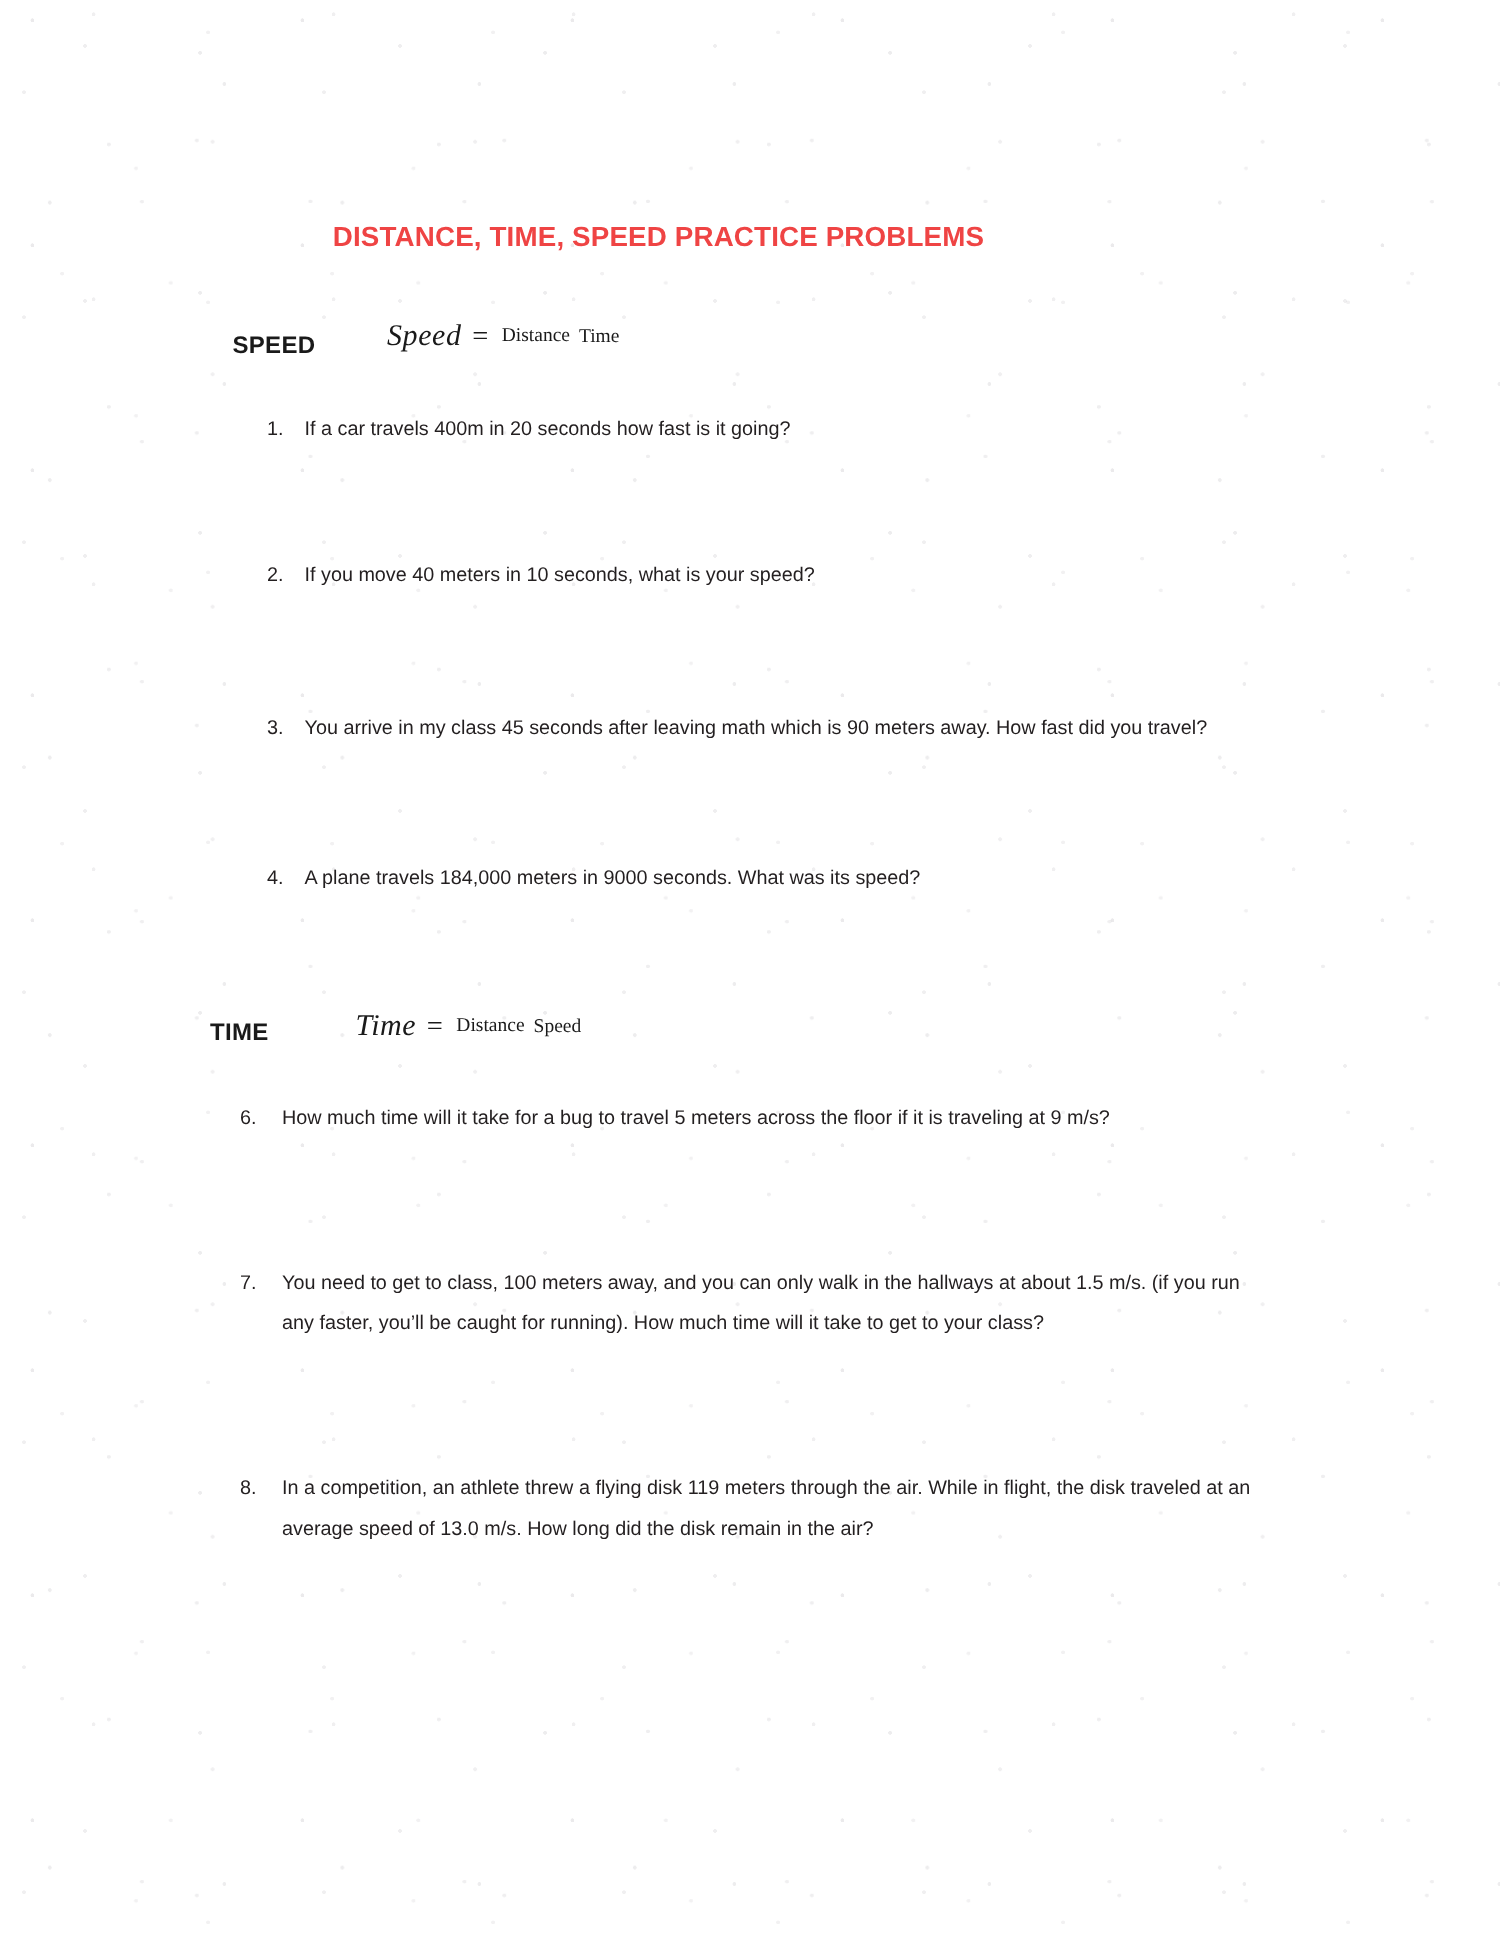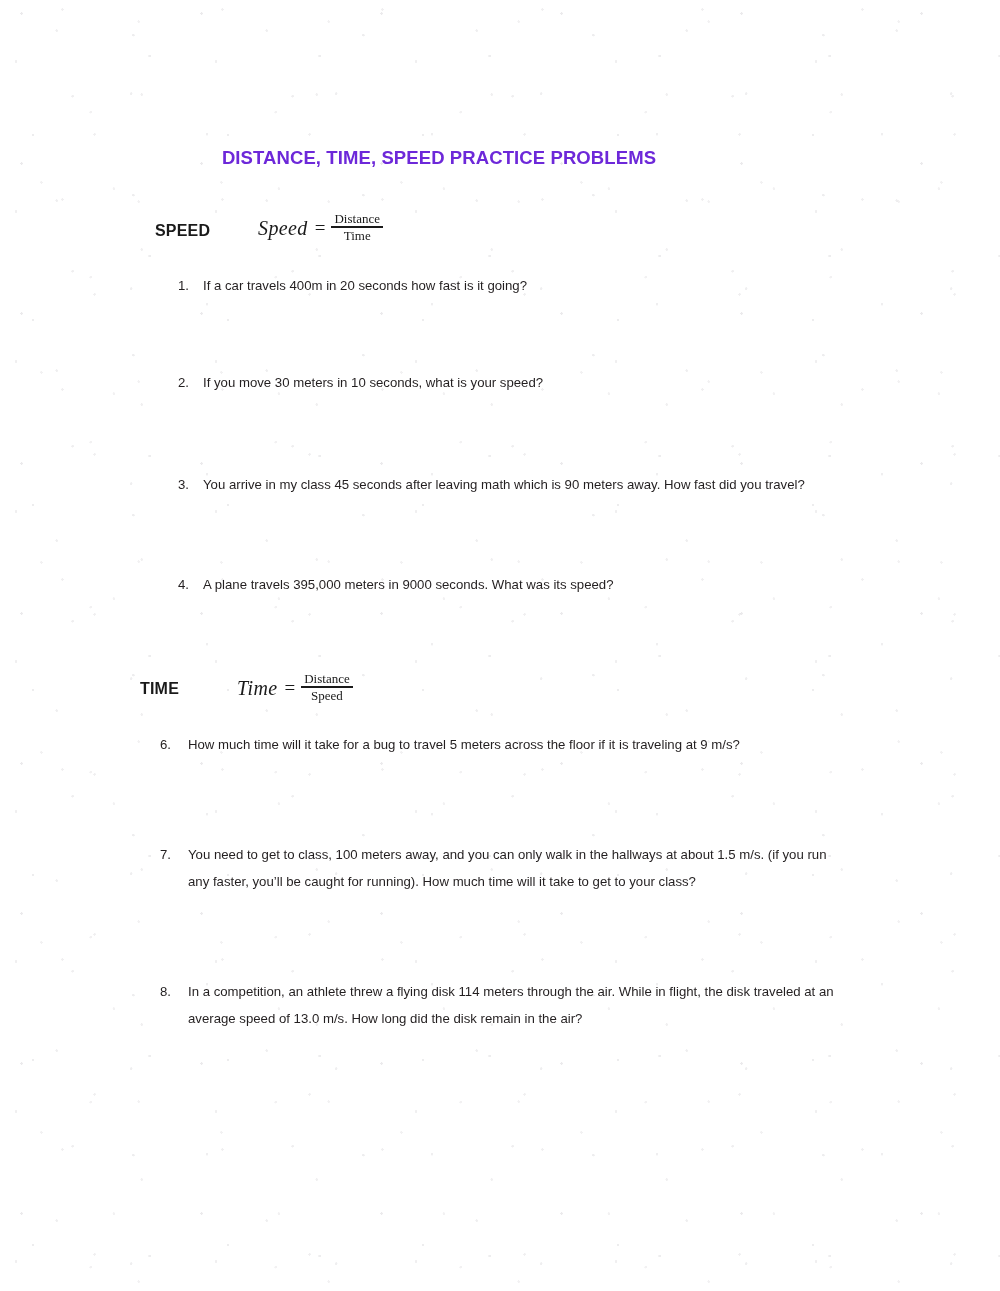--- a/index.html
+++ b/index.html
@@ -53,21 +53,21 @@
   
   .doc-title {
     position: absolute;
     top: 147px;
     left: 0;
     width: 878px;
     text-align: center;
     font-size: 18.5px;
     font-weight: bold;
     letter-spacing: 0.1px;
-    color: #6d28d9;
+    color: #ef4444;
   }
 
   
   .section-head {
     position: absolute;
     font-size: 16px;
     font-weight: bold;
     letter-spacing: 0.2px;
     color: #1a1a1a;
   }
@@ -89,21 +89,20 @@
     font-style: italic;
     font-size: 20px;
     letter-spacing: 0.4px;
   }
   .formula .eq {
     font-size: 19px;
     margin: 0 6px 0 7px;
   }
   .frac {
     display: inline-flex;
-    flex-direction: column;
     align-items: center;
     line-height: 1.02;
     position: relative;
     top: -1px;
   }
   .frac .num {
     font-size: 13px;
     padding: 0 3px 1px 3px;
   }
   .frac .bar {
@@ -161,31 +160,31 @@
     </span>
   </div>
 
   <div class="question q-speed" style="top:272px;">
     <span class="q-num">1.</span>
     <span class="q-text">If a car travels 400m in 20 seconds how fast is it going?</span>
   </div>
 
   <div class="question q-speed" style="top:369px;">
     <span class="q-num">2.</span>
-    <span class="q-text">If you move 30 meters in 10 seconds, what is your speed?</span>
+    <span class="q-text">If you move 40 meters in 10 seconds, what is your speed?</span>
   </div>
 
   <div class="question q-speed" style="top:471px; width:690px;">
     <span class="q-num">3.</span>
     <span class="q-text">You arrive in my class 45 seconds after leaving math which is 90 meters away.  How fast did you travel?</span>
   </div>
 
   <div class="question q-speed" style="top:571px;">
     <span class="q-num">4.</span>
-    <span class="q-text">A plane travels 395,000 meters in 9000 seconds.  What was its speed?</span>
+    <span class="q-text">A plane travels 184,000 meters in 9000 seconds.  What was its speed?</span>
   </div>
 
   <div class="section-head time-head">TIME</div>
 
   <div class="formula time-formula">
     <span class="lhs">Time</span>
     <span class="eq">=</span>
     <span class="frac">
       <span class="num">Distance</span>
       <span class="bar"></span>
@@ -198,16 +197,16 @@
     <span class="q-text">How much time will it take for a bug to travel 5 meters across the floor if it is traveling at 9 m/s?</span>
   </div>
 
   <div class="question q-time" style="top:841px; width:680px;">
     <span class="q-num">7.</span>
     <span class="q-text">You need to get to class, 100 meters away, and you can only walk in the hallways at about 1.5 m/s.  (if you run any faster, you’ll be caught for running). How much time will it take to get to your class?</span>
   </div>
 
   <div class="question q-time" style="top:978px; width:680px;">
     <span class="q-num">8.</span>
-    <span class="q-text">In a competition, an athlete threw a flying disk 114 meters through the air.  While in flight, the disk traveled at an average speed of 13.0 m/s.  How long did the disk remain in the air?</span>
+    <span class="q-text">In a competition, an athlete threw a flying disk 119 meters through the air.  While in flight, the disk traveled at an average speed of 13.0 m/s.  How long did the disk remain in the air?</span>
   </div>
 
 </div>
 
 </body></html>

